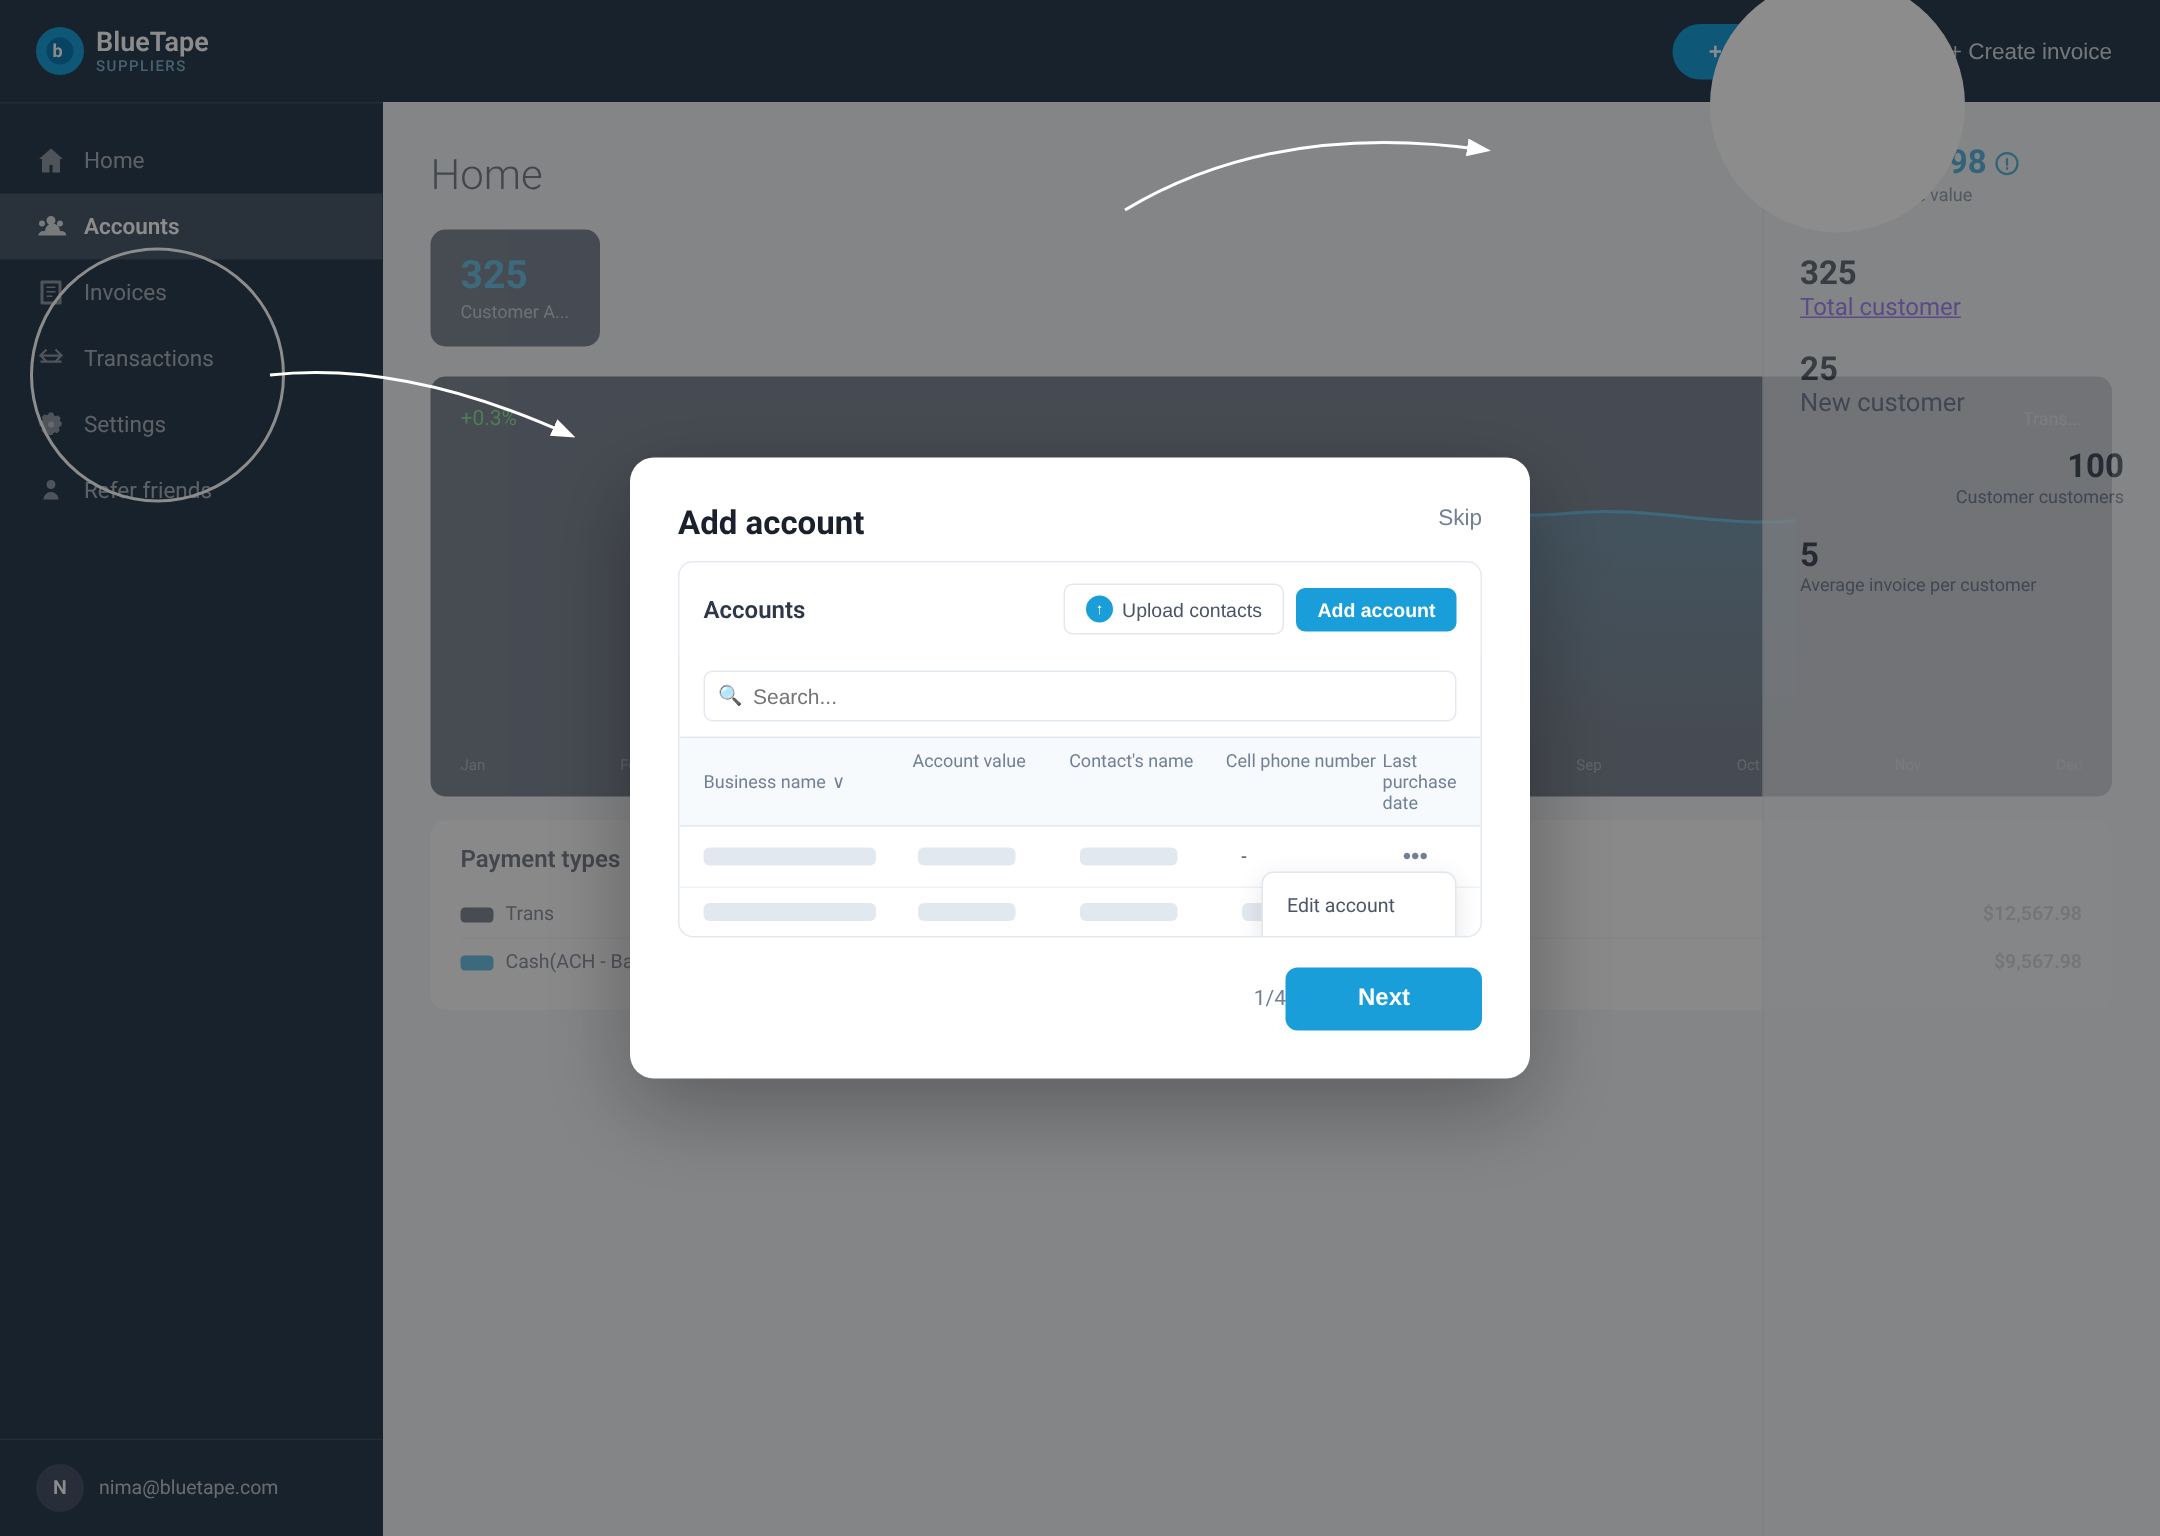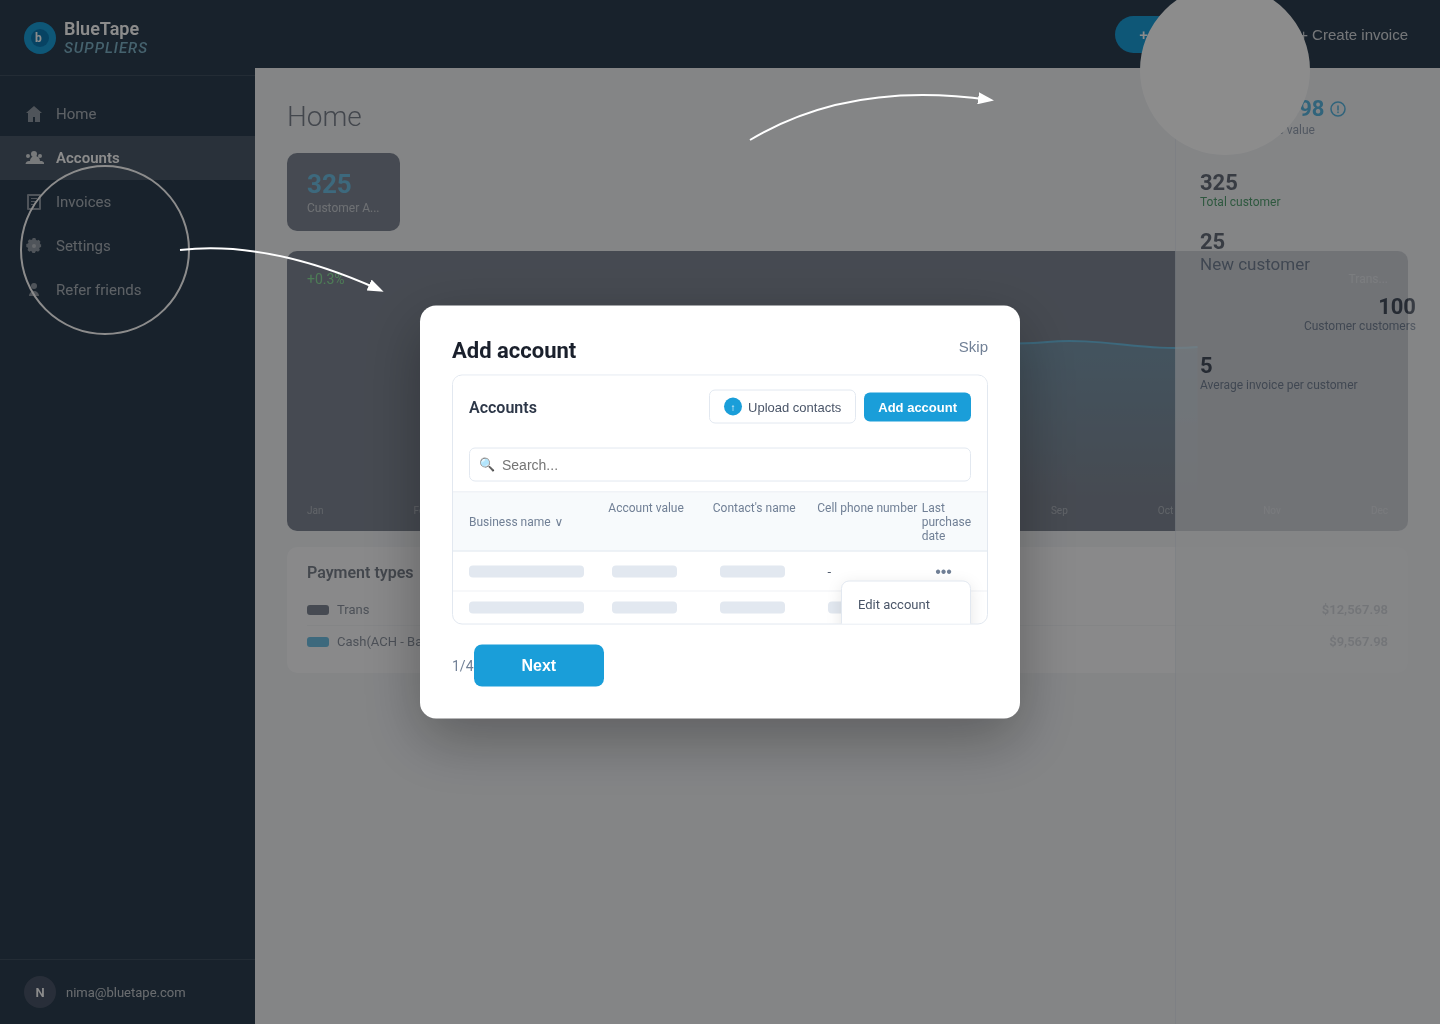--- a/index.html
+++ b/index.html
@@ -12,21 +12,21 @@
     }
     .sidebar-logo {
       display: flex; align-items: center; padding: 18px 24px; gap: 8px;
       border-bottom: 1px solid rgba(255,255,255,0.1);
     }
     .logo-icon {
       width: 32px; height: 32px; background: #1a9ed9; border-radius: 50%;
       display: flex; align-items: center; justify-content: center; color: white; font-weight: bold; font-size: 14px;
     }
     .logo-text { color: white; font-size: 18px; font-weight: 600; }
-    .logo-sub { color: #7fb3c8; font-size: 15px; font-weight: 500; letter-spacing: 1px; font-style: italic; }
+    .logo-sub { color: #7fb3c8; font-size: 10px; font-weight: 500; letter-spacing: 1px; }
     .sidebar-nav { padding: 16px 0; flex: 1; }
     .nav-item {
       display: flex; align-items: center; gap: 12px; padding: 12px 24px;
       color: rgba(255,255,255,0.6); cursor: pointer; font-size: 15px; border-radius: 0;
       transition: background 0.2s;
     }
     .nav-item.active { background: rgba(255,255,255,0.15); color: white; font-weight: 600; }
     .nav-icon { width: 20px; height: 20px; opacity: 0.8; }
     .sidebar-bottom {
       padding: 16px 24px; border-top: 1px solid rgba(255,255,255,0.1);
@@ -129,21 +129,21 @@
       position: absolute; right: 0; top: 100%; background: white;
       border: 1px solid #e2e8f0; border-radius: 8px; box-shadow: 0 4px 16px rgba(0,0,0,0.1);
       z-index: 300; min-width: 130px; padding: 6px 0;
     }
     .dropdown-item {
       padding: 9px 16px; font-size: 13px; color: #4a5568; cursor: pointer;
     }
 
     
     .modal-footer {
-      display: flex; justify-content: flex-start; align-items: center;
+      display: flex; justify-content: flex-end; align-items: center;
       margin-top: 20px;
     }
     .step-indicator { font-size: 14px; color: #718096; }
     .next-btn {
       background: #1a9ed9; color: white; border: none; border-radius: 8px;
       padding: 12px 48px; font-size: 16px; font-weight: 600; cursor: pointer;
     }
 
     .topbar-right { display: flex; align-items: center; gap: 16px; }
 
@@ -193,20 +193,26 @@
       <span>Accounts</span>
     </div>
 
     <div class="nav-item">
       <svg class="nav-icon" viewBox="0 0 20 20" fill="currentColor">
           <path d="M4 2h12a1 1 0 011 1v14a1 1 0 01-1 1H4a1 1 0 01-1-1V3a1 1 0 011-1zm1 2v12h10V4H5zm2 2h6v1H7V6zm0 3h6v1H7V9zm0 3h4v1H7v-1z"></path>
         </svg>
       <span>Invoices</span>
     </div>
 
+    <div class="nav-item">
+      <svg class="nav-icon" viewBox="0 0 20 20" fill="currentColor">
+          <path d="M3 8h14M3 12h14M7 4l-4 4 4 4M13 4l4 4-4 4" stroke="currentColor" stroke-width="1.5" fill="none"></path>
+        </svg>
+      <span>Transactions</span>
+    </div>
 
     <div class="nav-item">
       <svg class="nav-icon" viewBox="0 0 20 20" fill="currentColor">
           <path d="M10 12a2 2 0 100-4 2 2 0 000 4z"></path>
           <path d="M17.7 8.7l-1.4-.5a6.1 6.1 0 00-.5-1.2l.7-1.3-1.9-1.9-1.3.7a6.1 6.1 0 00-1.2-.5L11.3 2h-2.6l-.5 1.4a6.1 6.1 0 00-1.2.5L5.7 3.2 3.8 5.1l.7 1.3a6.1 6.1 0 00-.5 1.2L2.3 8.1v2.8l1.4.5c.13.42.31.82.5 1.2l-.7 1.3 1.9 1.9 1.3-.7c.38.19.78.37 1.2.5l.5 1.4h2.6l.5-1.4c.42-.13.82-.31 1.2-.5l1.3.7 1.9-1.9-.7-1.3c.19-.38.37-.78.5-1.2l1.4-.5V8.7z"></path>
         </svg>
       <span>Settings</span>
     </div>
 
     <div class="nav-item">
@@ -302,21 +308,21 @@
         <svg width="16" height="16" viewBox="0 0 16 16" fill="#1a9ed9">
             <circle cx="8" cy="8" r="7" fill="none" stroke="#1a9ed9" stroke-width="1.5"></circle>
             <path d="M8 5v4M8 11v.5" stroke="#1a9ed9" stroke-width="1.5" stroke-linecap="round"></path>
           </svg>
       </div>
       <div style="font-size:12px;color:#718096;margin-top:2px;">Average invoice value</div>
       <div style="font-size:11px;color:#a0aec0;">Last 30 days</div>
     </div>
     <div style="margin-bottom:20px;">
       <div style="font-size:22px;font-weight:700;color:#2d3748;">325</div>
-      <div style="font-size:12px;color:#15803d;">Total customer</div>
+      <div style="font-size:16px;color:#8b5cf6;text-decoration:underline;">Total customer</div>
     </div>
     <div style="margin-bottom:20px;">
       <div style="font-size:22px;font-weight:700;color:#2d3748;">25</div>
       <div style="font-size:17px;color:#718096;">New customer</div>
     </div>
     <div style="margin-bottom:20px;text-align:right;">
       <div style="font-size:22px;font-weight:700;color:#2d3748;">100</div>
       <div style="font-size:12px;color:#718096;">Customer customers</div>
     </div>
     <div style="margin-bottom:20px;">

